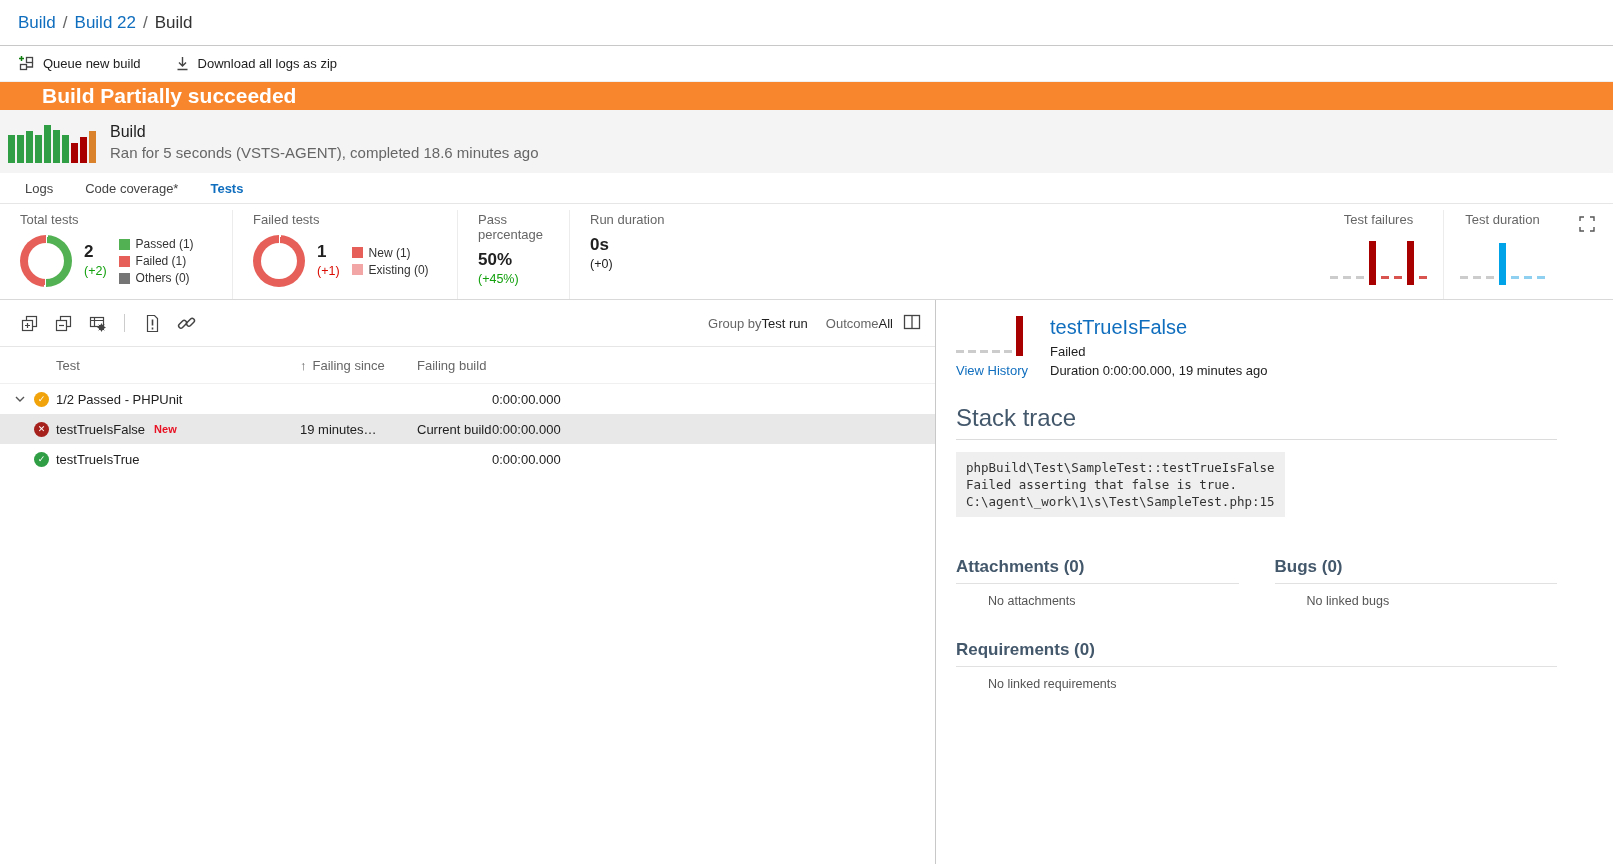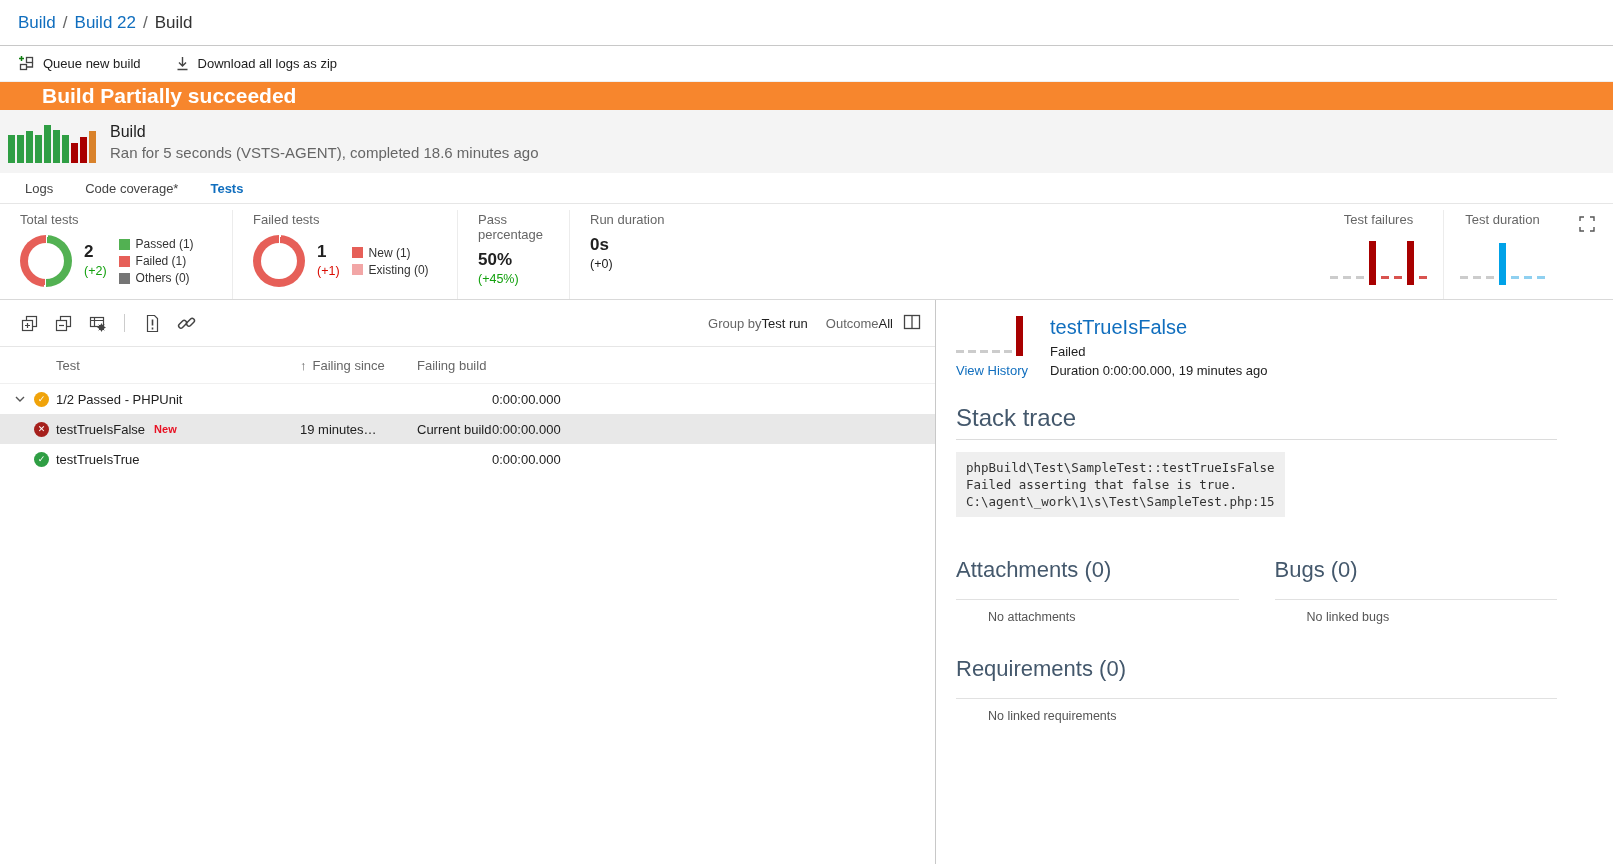--- a/index.html
+++ b/index.html
@@ -88,21 +88,21 @@
   .view-history { color: #106ebe; font-size: 13px; margin-top: 7px; display: inline-block; cursor: pointer; }
   .detail-title { font-size: 20px; line-height: 26px; cursor: pointer; }
   .detail-outcome { margin-top: 4px; color: #212121; }
   .detail-duration { margin-top: 4px; color: #212121; }
 
   .section-h { font-size: 24px; font-weight: normal; padding-bottom: 7px; border-bottom: 1px solid #dcdcdc; }
   .stack-section { margin-top: 26px; }
   .stack-code { margin-top: 12px; display: inline-block; background: #efefef; padding: 7px 10px; font-family: "DejaVu Sans Mono", monospace; font-size: 12.5px; line-height: 17px; color: #333; white-space: pre; }
 
   .links-grid { display: grid; grid-template-columns: 1fr 1fr; column-gap: 36px; row-gap: 30px; margin-top: 40px; }
-  .sub-h { font-size: 22px; font-weight: normal; padding-bottom: 16px; border-bottom: 1px solid #e1e1e1; }
+  .sub-h { font-size: 17px; font-weight: bold; padding-bottom: 6px; border-bottom: 1px solid #e1e1e1; }
   .empty-text { margin-top: 10px; color: #555; font-size: 12.5px; margin-left: 32px; }
   .full-span { grid-column: 1 / span 2; }
   .links-grid .full-span { margin-top: 2px; }
 </style>
 </head>
 <body>
 
 <div id="app">
 
   <div class="breadcrumb">

